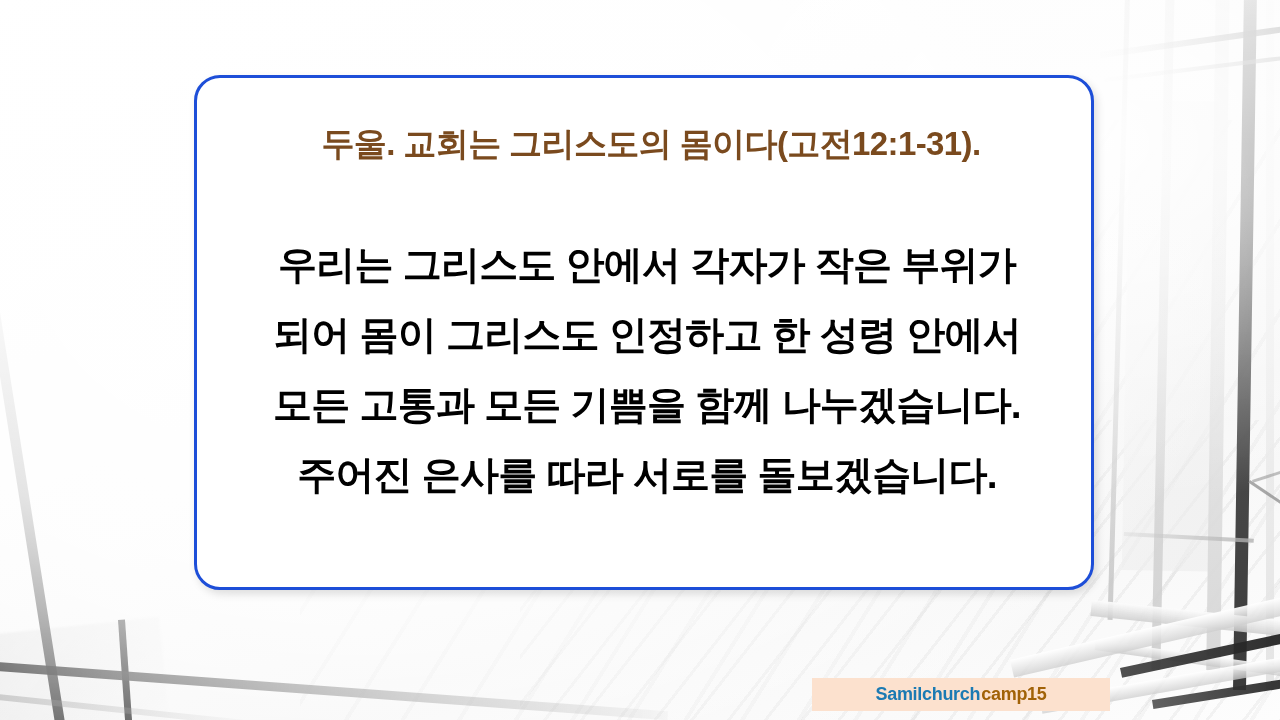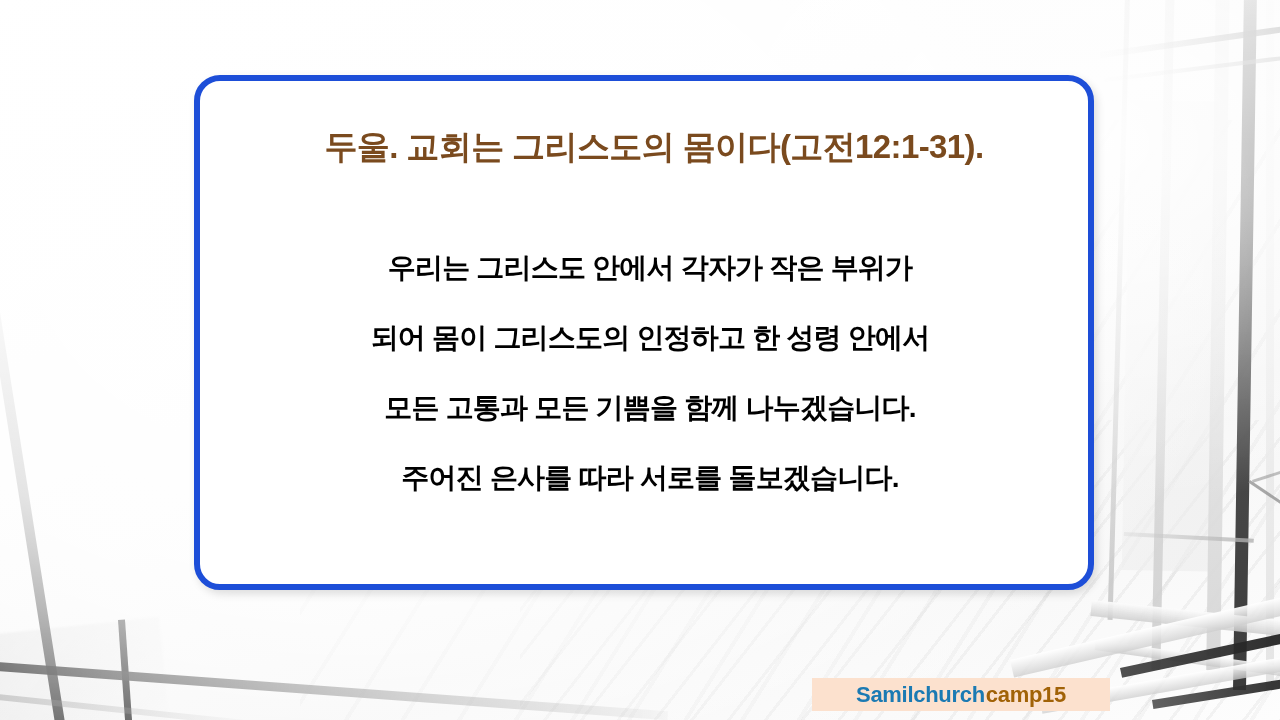--- a/index.html
+++ b/index.html
@@ -186,21 +186,21 @@
 
   
   .card {
     position: absolute;
     left: 194px;
     top: 75px;
     width: 900px;
     height: 515px;
     background: #ffffff;
     border-radius: 26px;
-    border: 6px solid #1d4ed8;
+    border: 3px solid #1d4ed8;
     box-sizing: border-box;
     box-shadow: 3px 4px 8px rgba(0,0,0,0.13);
   }
 
   .card-title {
     position: absolute;
     left: 28px;
     top: 44px;
     width: 852px;
     color: #7a4a1e;
@@ -212,41 +212,41 @@
   }
 
   .card-body {
     position: absolute;
     left: 18px;
     top: 152px;
     width: 864px;
   }
   .body-line {
     color: #000000;
-    font-size: 28px;
+    font-size: 39px;
     font-weight: bold;
     line-height: 70px;
     letter-spacing: -0.8px;
     white-space: nowrap;
     text-align: center;
   }
 
   
   .badge {
     position: absolute;
     left: 812px;
     top: 678px;
     width: 298px;
     height: 33px;
     background: #fce1ce;
     display: flex;
     align-items: center;
     justify-content: center;
     gap: 1px;
-    font-size: 22px;
+    font-size: 18px;
     font-weight: bold;
     letter-spacing: -0.3px;
   }
   .badge-org  { color: #1b7ab3; }
   .badge-camp { color: #a16207; }
 </style>
 </head>
 <body>
 
 <div id="slide">
@@ -282,21 +282,21 @@
 
     <div class="bg-wash"></div>
   </div>
 
   <div class="card">
 
     <div class="card-title">두울. 교회는 그리스도의 몸이다(고전12:1-31).</div>
 
     <div class="card-body">
       <div class="body-line">우리는 그리스도 안에서 각자가 작은 부위가</div>
-      <div class="body-line">되어 몸이 그리스도의 인정하고 한 성령 안에서</div>
+      <div class="body-line">되어 몸이 그리스도 인정하고 한 성령 안에서</div>
       <div class="body-line">모든 고통과 모든 기쁨을 함께 나누겠습니다.</div>
       <div class="body-line">주어진 은사를 따라 서로를 돌보겠습니다.</div>
     </div>
 
   </div>
 
   <div class="badge">
     <span class="badge-org">Samilchurch</span>
     <span class="badge-camp">camp15</span>
   </div>

